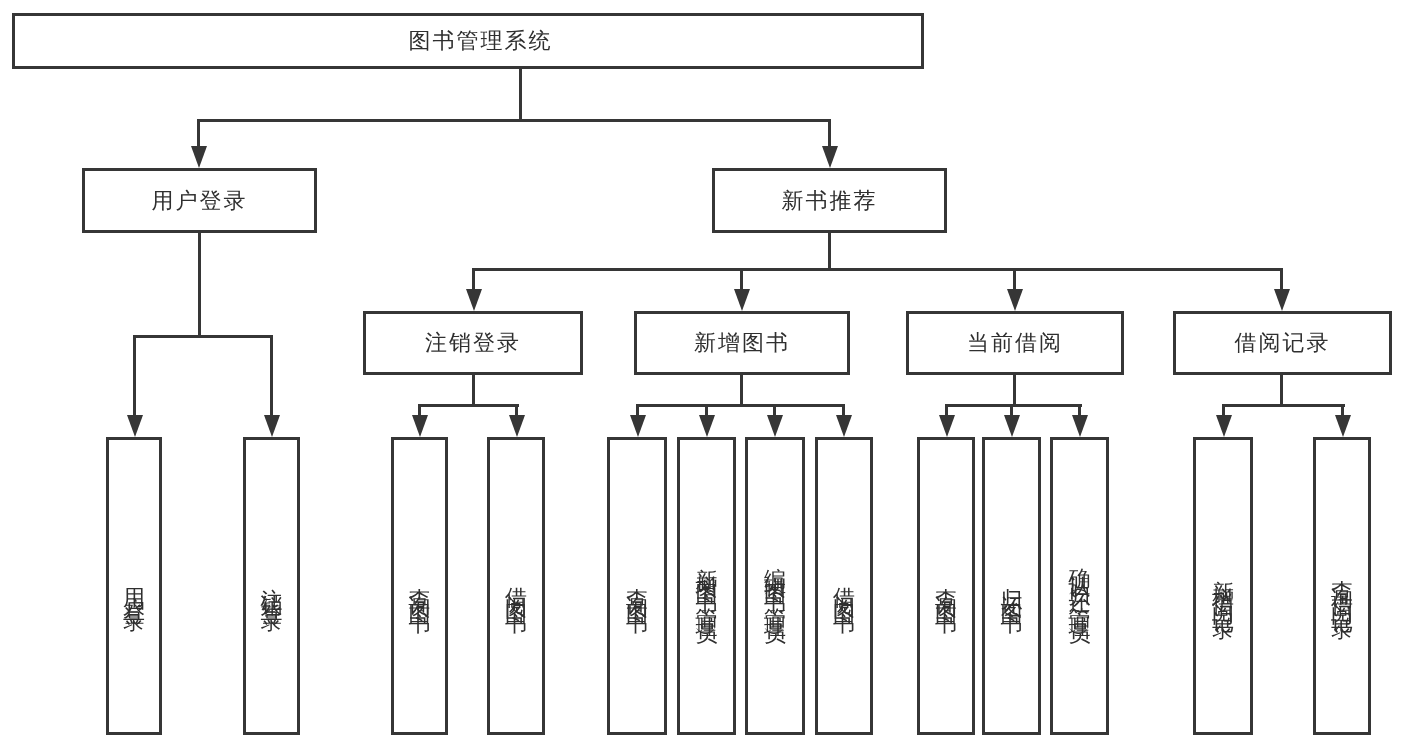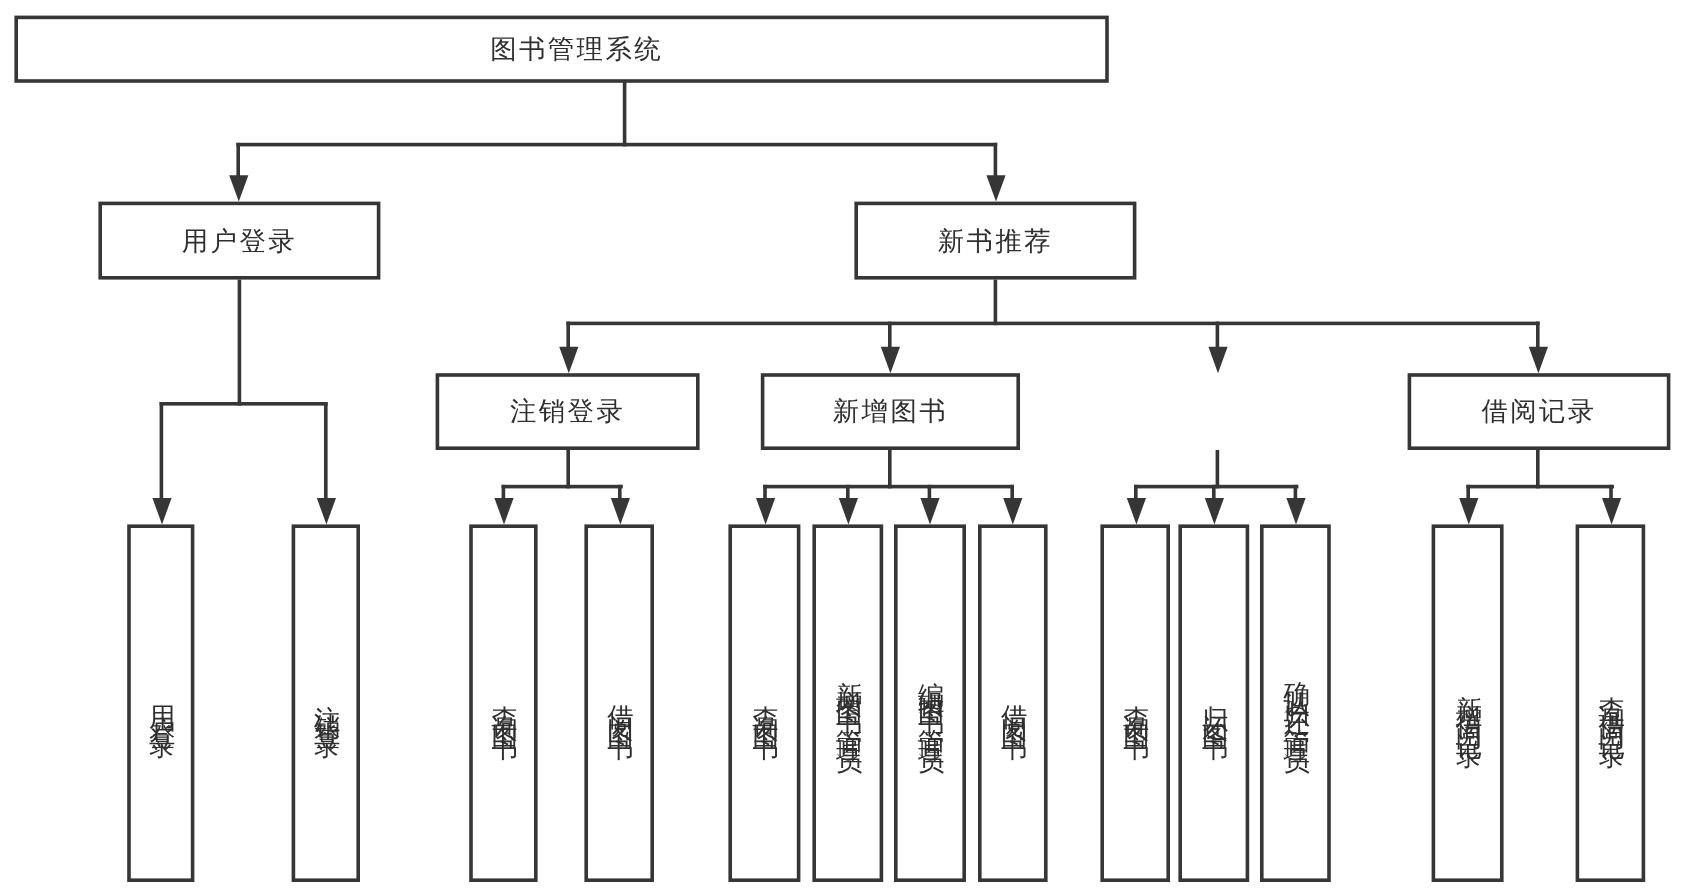--- a/index.html
+++ b/index.html
@@ -95,20 +95,23 @@
   <div class="node node-h" id="n-book-mgmt">
     <span>新书推荐</span>
   </div>
 
   <div class="node node-h" id="n-new-book">
     <span>注销登录</span>
   </div>
   <div class="node node-h" id="n-book-borrow">
     <span>新增图书</span>
   </div>
+  <div class="node node-h" id="n-current-borrow">
+    <span>当前借阅</span>
+  </div>
   <div class="node node-h" id="n-borrow-records">
     <span>借阅记录</span>
   </div>
 
   <div class="node node-v leaf" id="l-user-login">
     <span>用户登录</span>
   </div>
   <div class="node node-v leaf" id="l-logout">
     <span>注销登录</span>
   </div>

